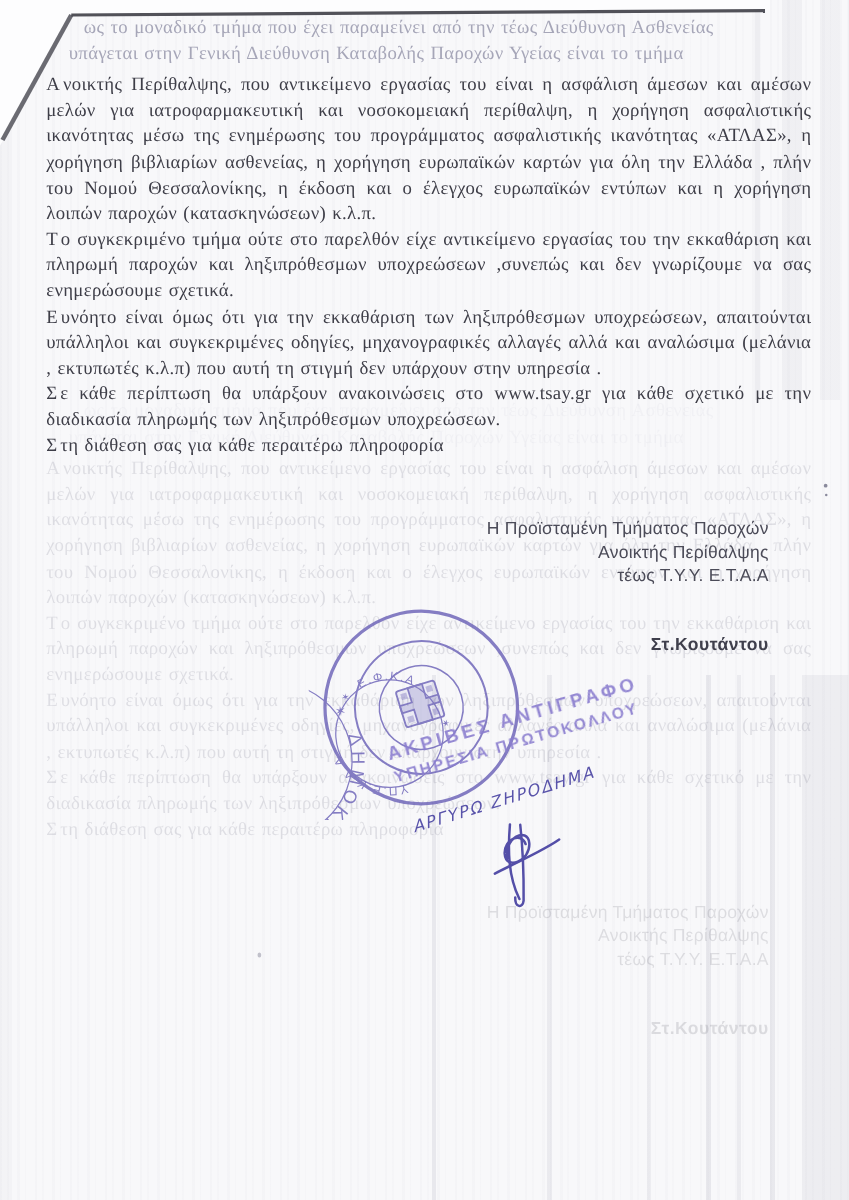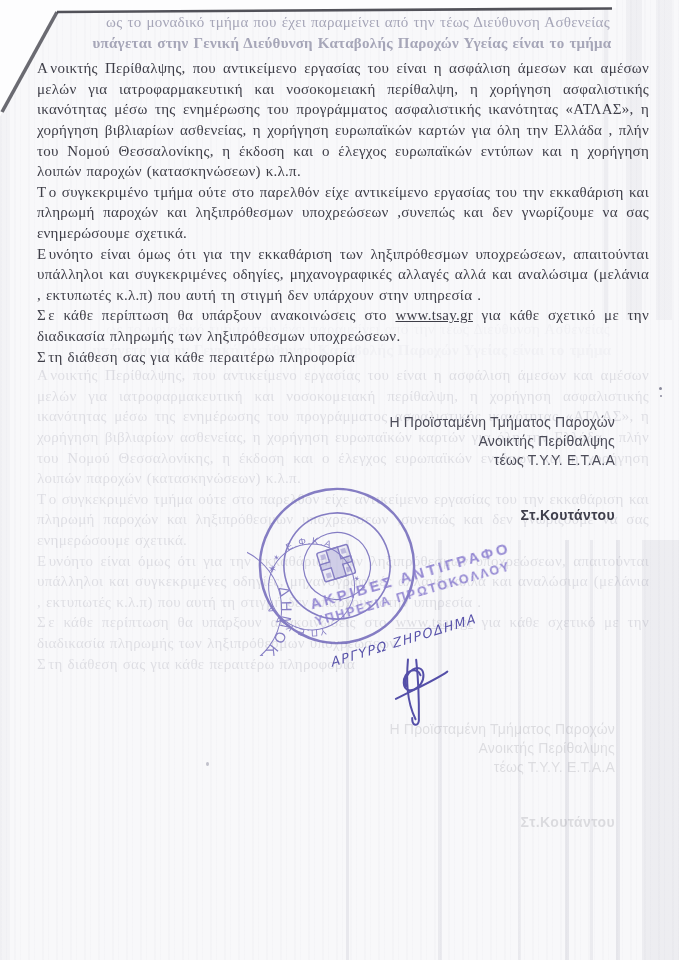--- a/index.html
+++ b/index.html
@@ -26,26 +26,26 @@
   }
   
   .corner-svg{position:absolute;left:0;top:0;pointer-events:none;}
 
   .letter{
     position:absolute; left:37px; top:12px; width:612px;
     color:#3e3e48; font-size:15px; line-height:20.6px;
     letter-spacing:.25px; word-spacing:1px; text-align:justify;
   }
   .letter p{margin:0;}
-  .faded-line{color:#a6a6b8; filter:blur(.35px); text-align:center;}
+  .faded-line{color:#a6a6b8; filter:blur(.35px); text-align:left;}
   .faded-line.l1{padding-left:30px;}
-  .faded-line.l2{padding-left:18px;font-weight:bold;}
+  .faded-line.l2{padding-left:18px;}
   .faded-line.l2{margin-bottom:5px;}
   .body-par::first-letter{letter-spacing:2.5px;}
-  .url{text-decoration:underline;}
+  .url{}
   .sig-block{
     margin-top:46px; margin-left:248px; width:330px; text-align:right;
     font-family:"Liberation Sans","DejaVu Sans",sans-serif;
     font-size:14px; line-height:19px; letter-spacing:.2px; word-spacing:0;
     color:#4b4b58;
   }
   .sig-name{margin-top:36px; font-weight:bold; letter-spacing:.4px; color:#3f3f4c;}
 
   
   #ghost-holder{

